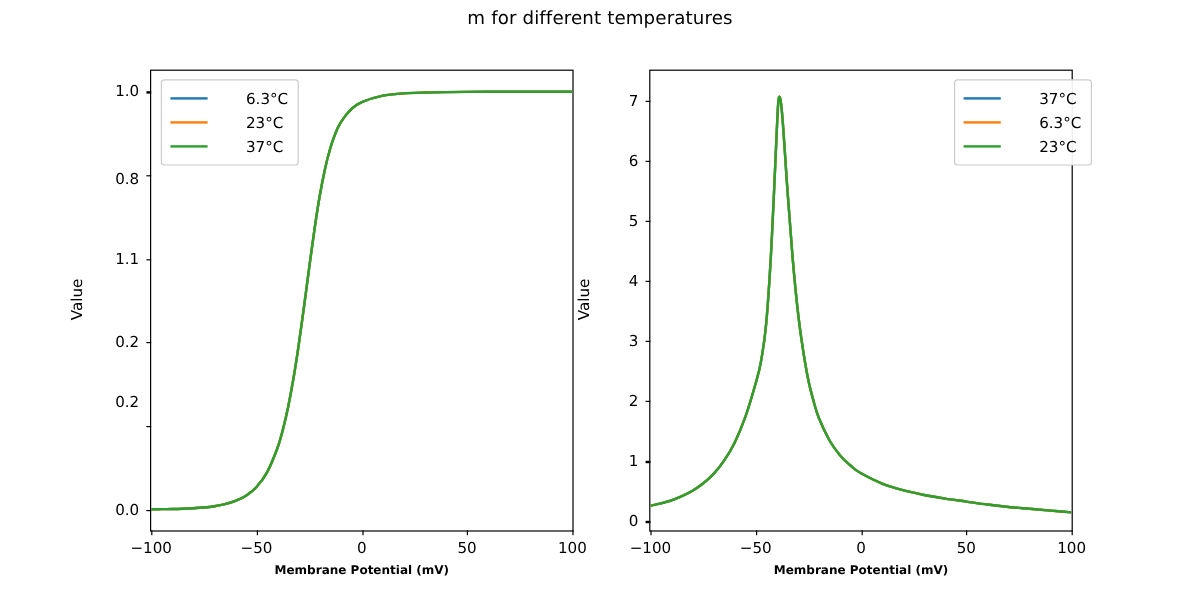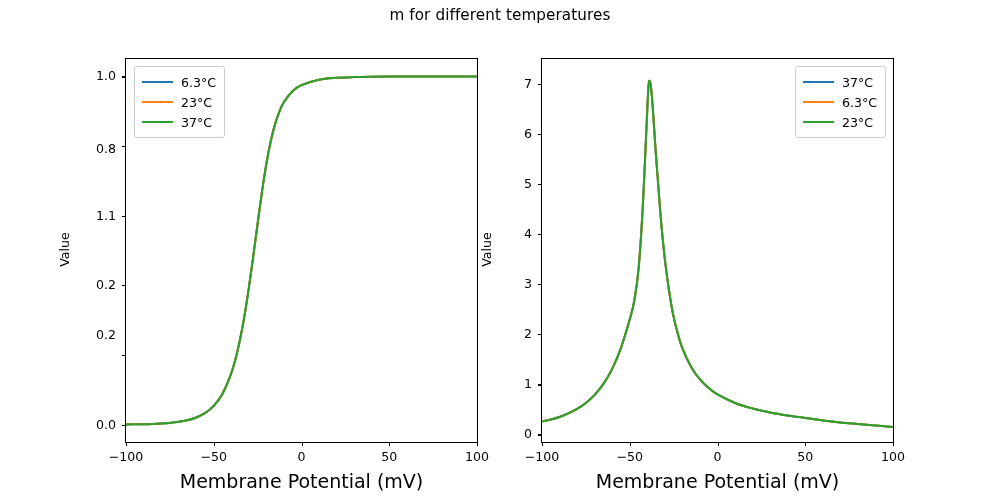--- a/index.html
+++ b/index.html
@@ -47,23 +47,24 @@
     color: #000000;
     top: 35px;
     width: 353px;
   }
   #title-ss { left: 125px; }
   #title-tau { left: 541px; }
 
   .xlabel {
     position: absolute;
     text-align: center;
-    font-size: 19px;
+    font-size: 10px;
     width: 353px;
     top: 470px;
+    font-weight: bold;
   }
   #xlabel-ss { left: 125px; }
   #xlabel-tau { left: 541px; }
 
   .ylabel {
     position: absolute;
     font-size: 12.6px;
     transform-origin: center center;
     transform: rotate(-90deg);
     white-space: nowrap;
@@ -96,20 +97,21 @@
     background: rgba(255,255,255,0.92);
     padding: 5px 8px 5px 7px;
   }
   #legend-ss { left: 134px; top: 66px; }
   #legend-tau { left: 795px; top: 66px; }
 
   .legend-row {
     display: flex;
     align-items: center;
     height: 20px;
+    gap: 24px;
   }
   .legend-line {
     width: 31px;
     height: 2.1px;
     margin-right: 8px;
     flex: 0 0 auto;
   }
   .legend-text {
     font-size: 12.6px;
     color: #000000;

